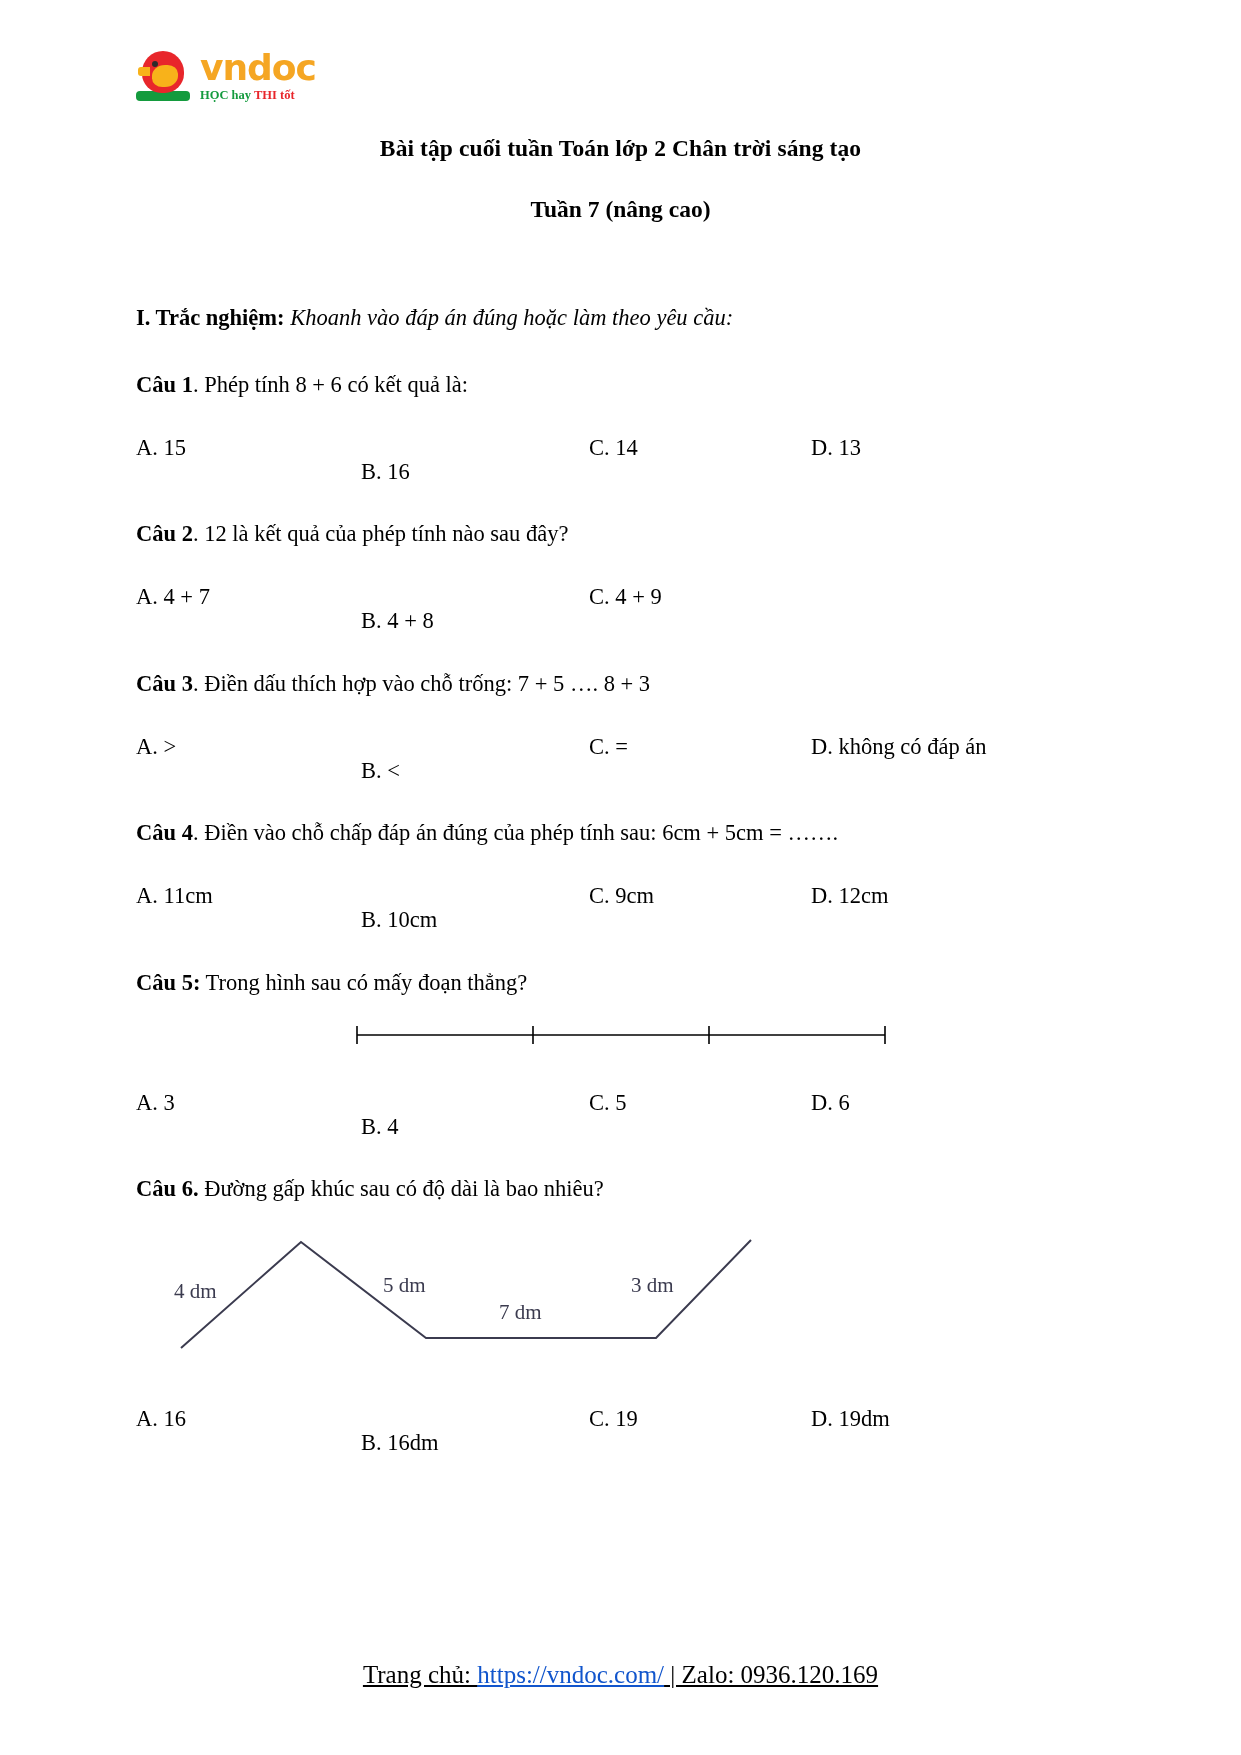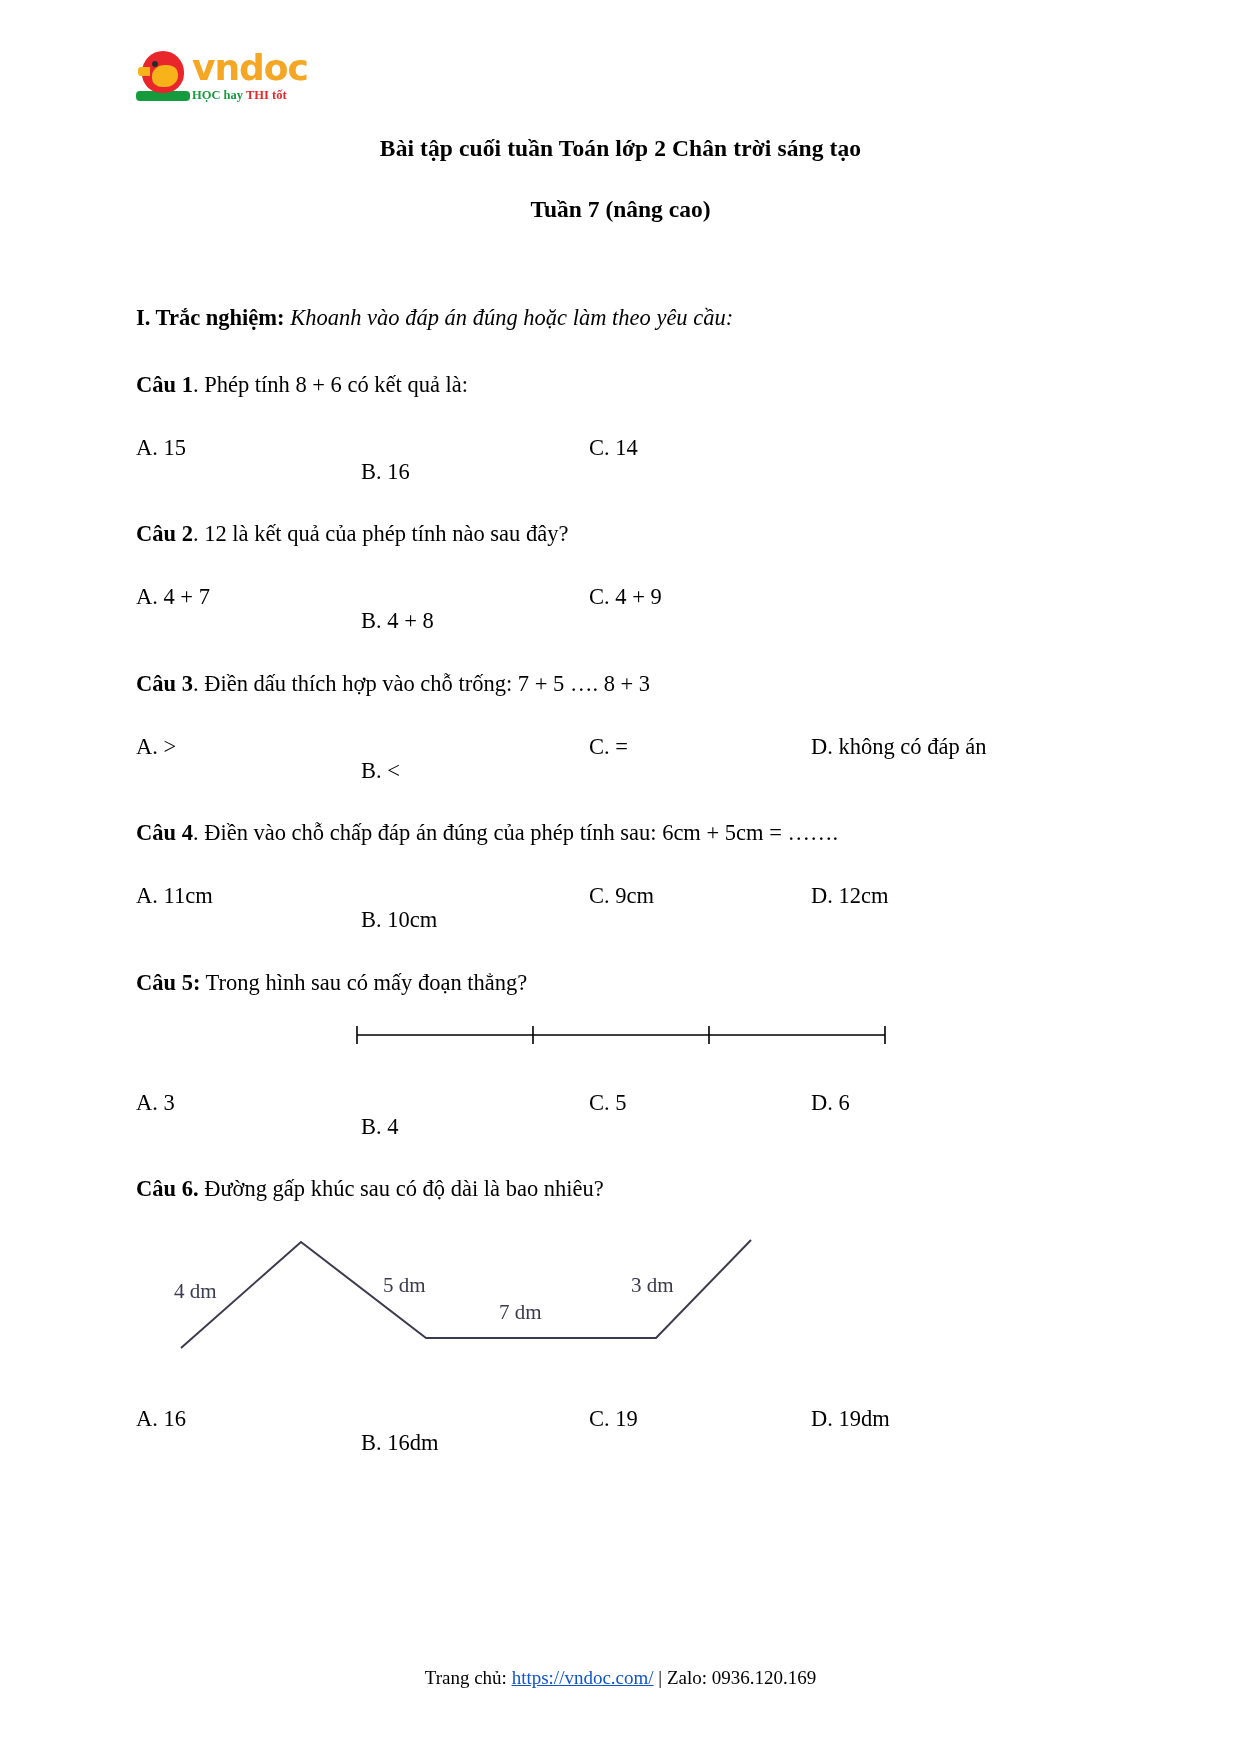--- a/index.html
+++ b/index.html
@@ -24,20 +24,21 @@
     padding: 0 136px;
   }
 
   
   .logo-wrap {
     position: absolute;
     left: 136px;
     top: 45px;
     display: flex;
     align-items: center;
+    gap: 8px;
   }
   .logo-mark {
     width: 56px;
     height: 62px;
     position: relative;
   }
   .logo-mark .bird-body {
     position: absolute;
     left: 6px; top: 6px;
     width: 42px; height: 42px;
@@ -152,22 +153,23 @@
   }
   .fig-polyline svg { display: block; }
 
   
   .footer {
     position: absolute;
     left: 0;
     right: 0;
     bottom: 66px;
     text-align: center;
-    font-size: 19px;
+    font-size: 25px;
     font-family: "Liberation Serif", serif;
+    text-decoration: underline;
   }
   .footer a {
     color: #1155cc;
     text-decoration: underline;
   }
 </style>
 </head>
 <body>
 
 <div class="page">
@@ -199,20 +201,21 @@
       <span class="ital">Khoanh vào đáp án đúng hoặc làm theo yêu cầu:</span>
     </p>
 
     <p class="para">
       <span class="bold">Câu 1</span><span>. Phép tính 8 + 6 có kết quả là:</span>
     </p>
     <div class="options">
       <span class="opt opt-a">A. 15</span>
       <span class="opt opt-b">B. 16</span>
       <span class="opt opt-c">C. 14</span>
+      <span class="opt opt-d">D. 13</span>
     </div>
 
     <p class="para">
       <span class="bold">Câu 2</span><span>. 12 là kết quả của phép tính nào sau đây?</span>
     </p>
     <div class="options">
       <span class="opt opt-a">A. 4 + 7</span>
       <span class="opt opt-b">B. 4 + 8</span>
       <span class="opt opt-c">C. 4 + 9</span>
     </div>

